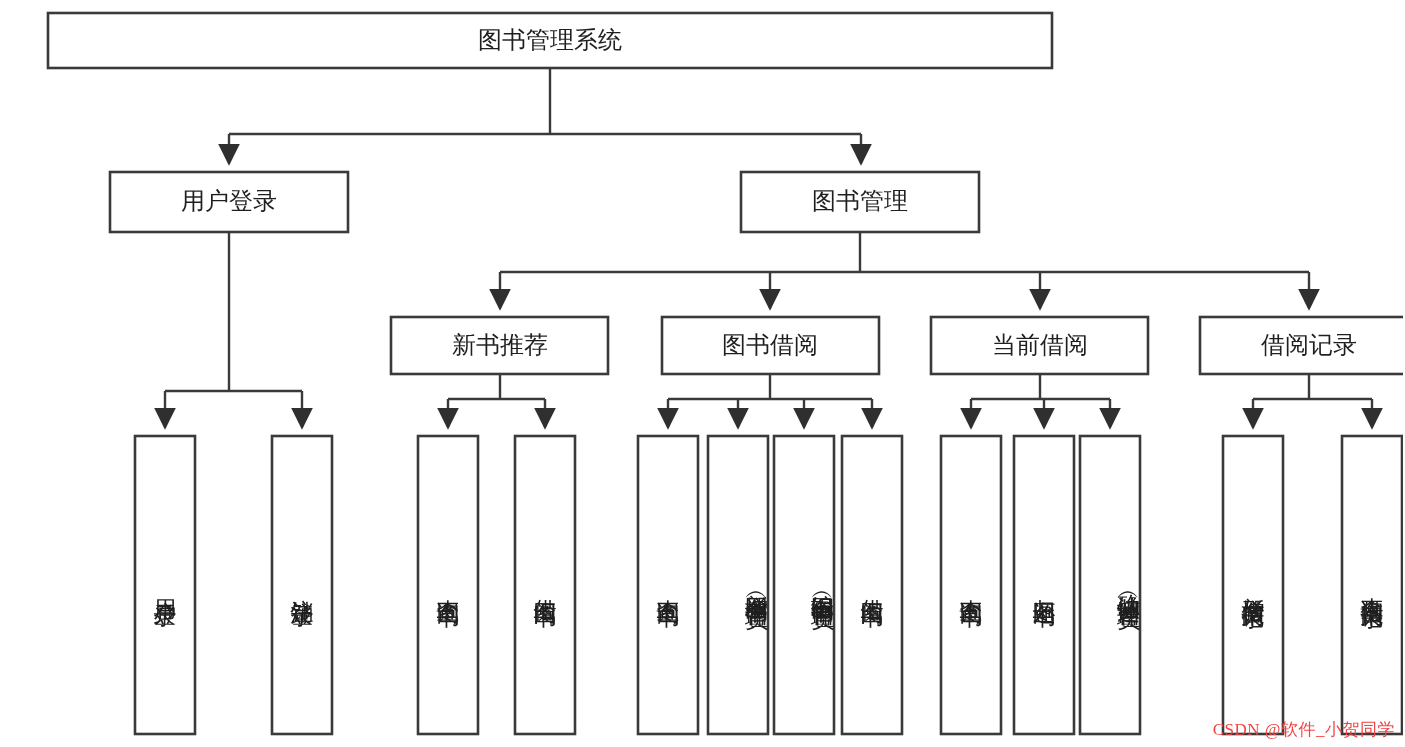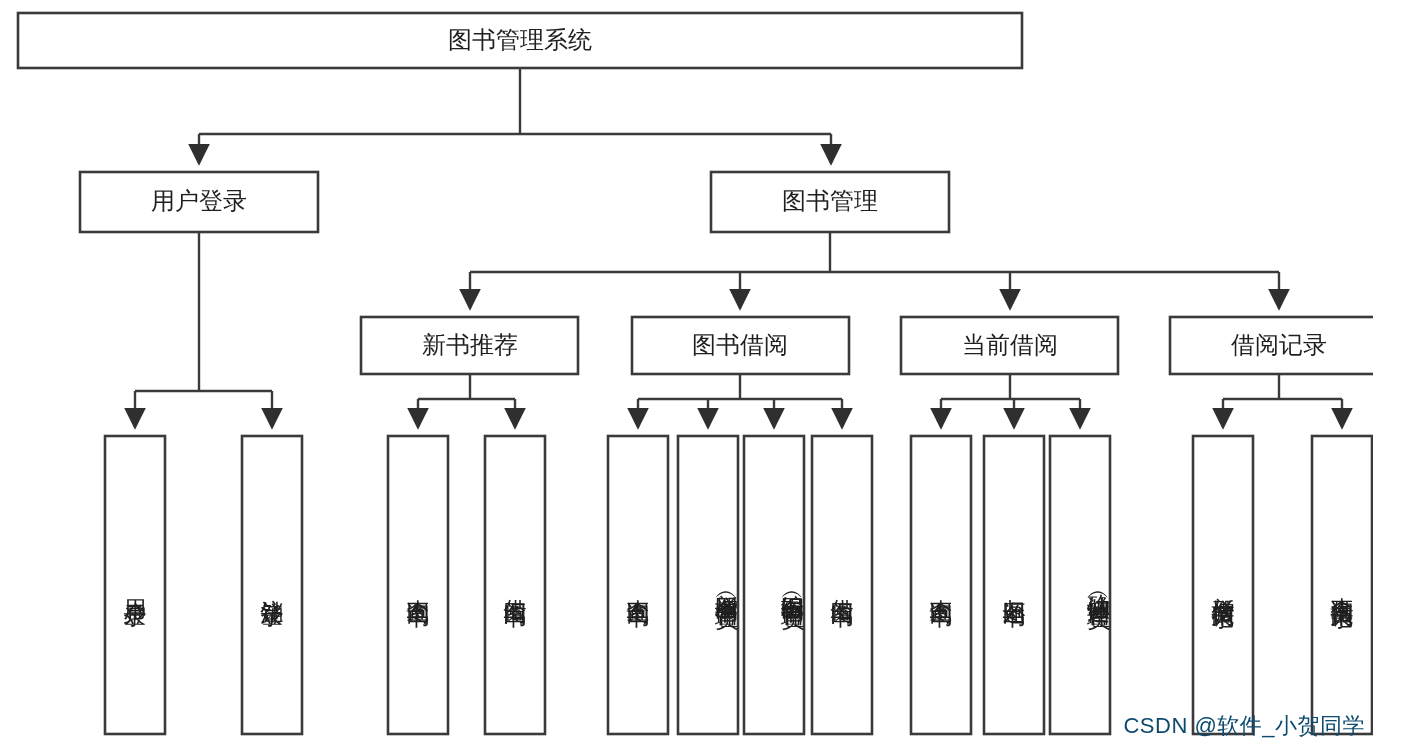--- a/index.html
+++ b/index.html
@@ -9,20 +9,21 @@
   }
   body {
     font-family: "Liberation Sans", "DejaVu Sans", sans-serif;
   }
   #diagram-root {
     position: relative;
     width: 1373px;
     height: 747px;
     background: #ffffff;
     overflow: hidden;
+    margin-left: 30px;
   }
   svg#tree-svg {
     position: absolute;
     left: 0;
     top: 0;
     width: 1405px;
     height: 747px;
   }
   .node-box {
     fill: #ffffff;
@@ -62,23 +63,23 @@
     white-space: nowrap;
     pointer-events: none;
   }
   .leaf-wrap {
     position: absolute;
   }
   .watermark {
     position: absolute;
     right: 8px;
     bottom: 6px;
-    font-family: Liberation Sans, sans-serif;
-    font-size: 22px;
-    color: #0c4a6e;
+    font-family: Liberation Serif, serif;
+    font-size: 17px;
+    color: #ef4444;
     letter-spacing: 0.5px;
     white-space: nowrap;
   }
 </style>
 </head>
 <body>
 
 <div id="diagram-root">
 
   <svg id="tree-svg" viewBox="0 0 1405 747">

